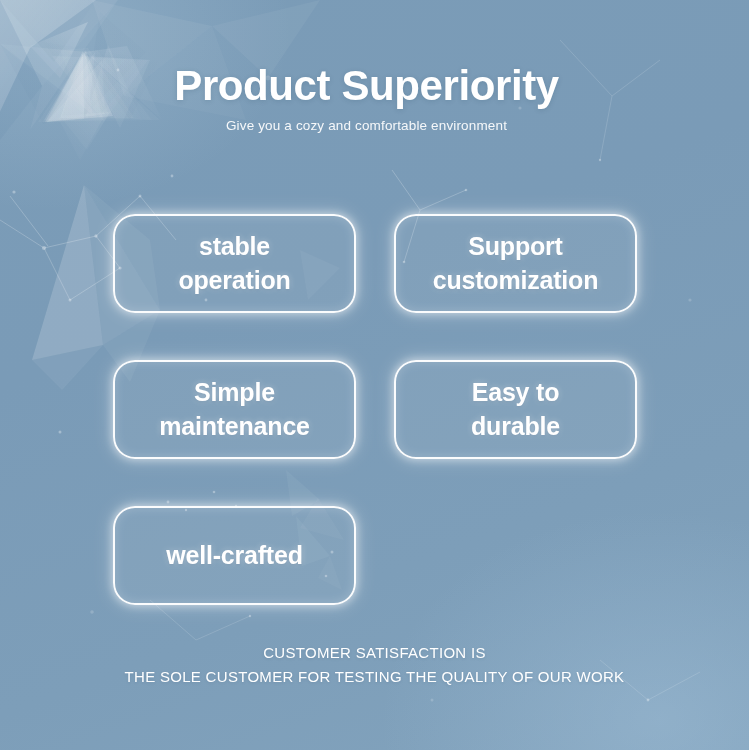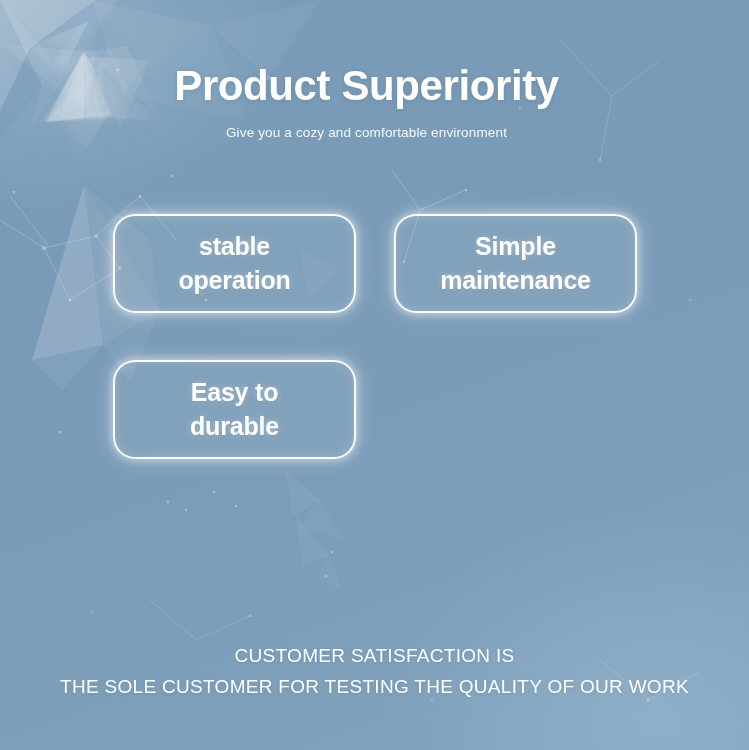--- a/index.html
+++ b/index.html
@@ -33,21 +33,21 @@
   }
   .title {
     font-size:42px;
     font-weight:bold;
     color:#ffffff;
     letter-spacing:-0.4px;
     line-height:1.16;
     text-shadow:0 1px 5px rgba(40,70,95,0.18);
   }
   .subtitle {
-    margin-top:14px;
+    margin-top:7px;
     font-size:13.5px;
     font-weight:normal;
     color:rgba(255,255,255,0.93);
     letter-spacing:0.15px;
   }
   
   .grid {
     position:absolute;
     top:214px; left:113px;
     width:524px;
@@ -83,21 +83,21 @@
     white-space:pre-line;
   }
   
   .footer {
     position:absolute;
     left:0; right:0; top:641px;
     text-align:center;
     z-index:3;
   }
   .footer-line {
-    font-size:19px;
+    font-size:15px;
     font-weight:normal;
     color:#ffffff;
     line-height:1.62;
     letter-spacing:0.3px;
     text-shadow:0 1px 3px rgba(45,75,100,0.15);
   }
 </style>
 </head>
 <body>
 
@@ -233,32 +233,39 @@
     <p class="subtitle">Give you a cozy and comfortable environment</p>
   </div>
 
   <div class="grid">
 
     <div class="card">
       <span class="card-label">stable
 operation</span>
     </div>
 
+    <div class="card">
+      <span class="card-label">Support
+customization</span>
+    </div>
 
     <div class="card">
       <span class="card-label">Simple
 maintenance</span>
     </div>
 
 
     <div class="card">
       <span class="card-label">Easy to
 durable</span>
     </div>
 
+    <div class="card">
+      <span class="card-label">well-crafted</span>
+    </div>
 
   </div>
 
   <div class="footer">
     <div class="footer-line">CUSTOMER SATISFACTION IS</div>
     <div class="footer-line">THE SOLE CUSTOMER FOR TESTING THE QUALITY OF OUR WORK</div>
   </div>
 
 </div>
 

